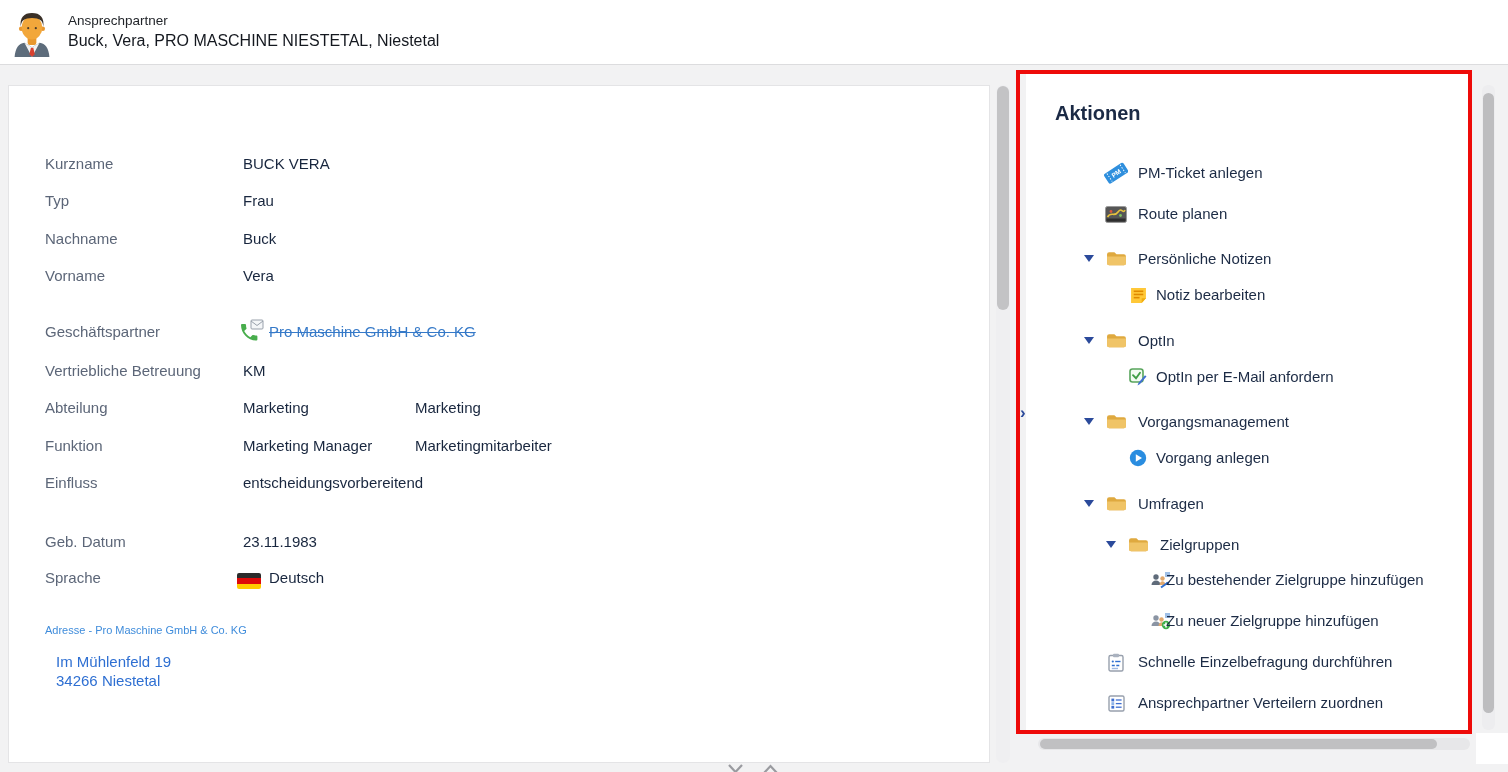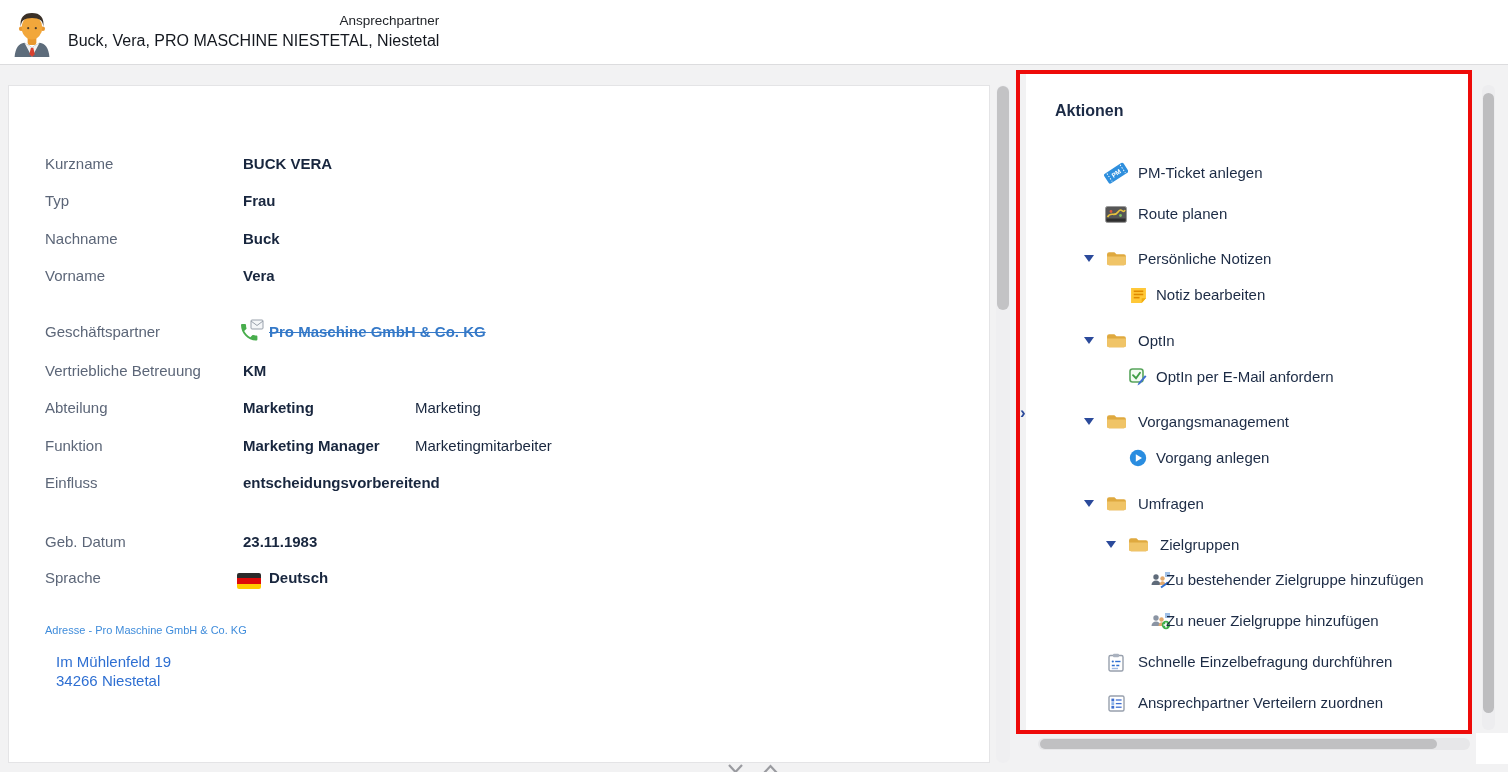--- a/index.html
+++ b/index.html
@@ -11,62 +11,62 @@
     color:#1a2b49;
   }
 
   
   .top-header {
     position:absolute; left:0; top:0; width:1508px; height:65px;
     background:#ffffff; border-bottom:1px solid #dcdcde;
     display:flex; align-items:center; padding-left:10px;
   }
   .avatar-box { width:44px; height:50px; margin-right:14px; }
-  .hdr-text .hdr-type { font-size:13.5px; color:#23262b; line-height:18px;text-align:right; }
+  .hdr-text .hdr-type { font-size:13.5px; color:#23262b; line-height:18px; }
   .hdr-text .hdr-title { font-size:16px; color:#14181f; line-height:22px; }
 
   
   .main-panel {
     position:absolute; left:8px; top:85px; width:982px; height:678px;
     background:#ffffff; border:1px solid #e4e4e6;
   }
   .tabbar {
     position:absolute; left:0; top:0; width:100%; height:48px;
     border-bottom:1px solid #e7e7e9;
   }
   .tab { position:absolute; top:0; height:48px; line-height:48px;
     font-size:15px; letter-spacing:.3px; color:#8b919c; cursor:pointer; }
   .tab.active { color:#1e3356; font-weight:bold; }
   .tab-underline { position:absolute; left:2px; top:44px; width:110px; height:4px; background:#1f3864; }
   .expand-btn { position:absolute; right:14px; top:11px; width:28px; height:28px; }
 
   .frow { position:absolute; height:22px; line-height:22px; font-size:15px; }
   .flabel { position:absolute; left:36px; color:#5c6678; white-space:nowrap; }
-  .fvalue { position:absolute; left:234px; color:#18263e; white-space:nowrap;font-weight:bold; }
+  .fvalue { position:absolute; left:234px; color:#18263e; white-space:nowrap; }
   .fvalue2 { position:absolute; left:406px; color:#18263e; white-space:nowrap; }
   .fvalue-icon { position:absolute; left:228px; top:-2px; }
   .fvalue-offset { left:260px; }
   .bp-link { color:#3579c8; text-decoration:line-through; cursor:pointer; }
   .addr-head { position:absolute; left:36px; font-size:11px; color:#3f8cdb; cursor:pointer; white-space:nowrap; }
   .addr-line { position:absolute; left:47px; font-size:15px; color:#2e6fd2; cursor:pointer; white-space:nowrap; }
 
   .flag-de { display:inline-block; width:24px; height:16px; border-radius:2px; overflow:hidden; vertical-align:middle; }
   .flag-de div { height:5.34px; }
   .flag-de .b1 { background:#2b2b2b; } .flag-de .b2 { background:#dd0a0a; } .flag-de .b3 { background:#ffcc00; }
 
   
   .mid-track { position:absolute; left:996px; top:85px; width:14px; height:678px; background:#efeff1; border-radius:7px; }
   .mid-thumb { position:absolute; left:997px; top:86px; width:12px; height:224px; background:#c3c3c5; border-radius:6px; }
 
   
   .actions-card {
     position:absolute; left:1026px; top:74px; width:442px; height:656px;
     background:#ffffff;
   }
-  .actions-title { position:absolute; left:29px; top:28px; font-size:16px; font-weight:600; color:#1b2a45; }
+  .actions-title { position:absolute; left:29px; top:28px; font-size:20px; font-weight:600; color:#1b2a45; }
   .arow { position:absolute; height:24px; line-height:24px; font-size:15px; color:#1c2b45; cursor:pointer; white-space:nowrap; }
   .aicon { position:absolute; top:1px; width:24px; height:22px; display:flex; align-items:center; justify-content:center; }
   .albl { position:absolute; top:0; }
   .tri { position:absolute; top:8px; width:0; height:0;
     border-left:5.5px solid transparent; border-right:5.5px solid transparent;
     border-top:7px solid #2b4a9b; cursor:pointer; }
   
   .ar-top  .aicon { left:78px; }  .ar-top  .albl { left:112px; }
   .ar-root .tri { left:58px; }    .ar-root .aicon { left:78px; } .ar-root .albl { left:112px; }
   .ar-child .aicon { left:100px; } .ar-child .albl { left:130px; }

